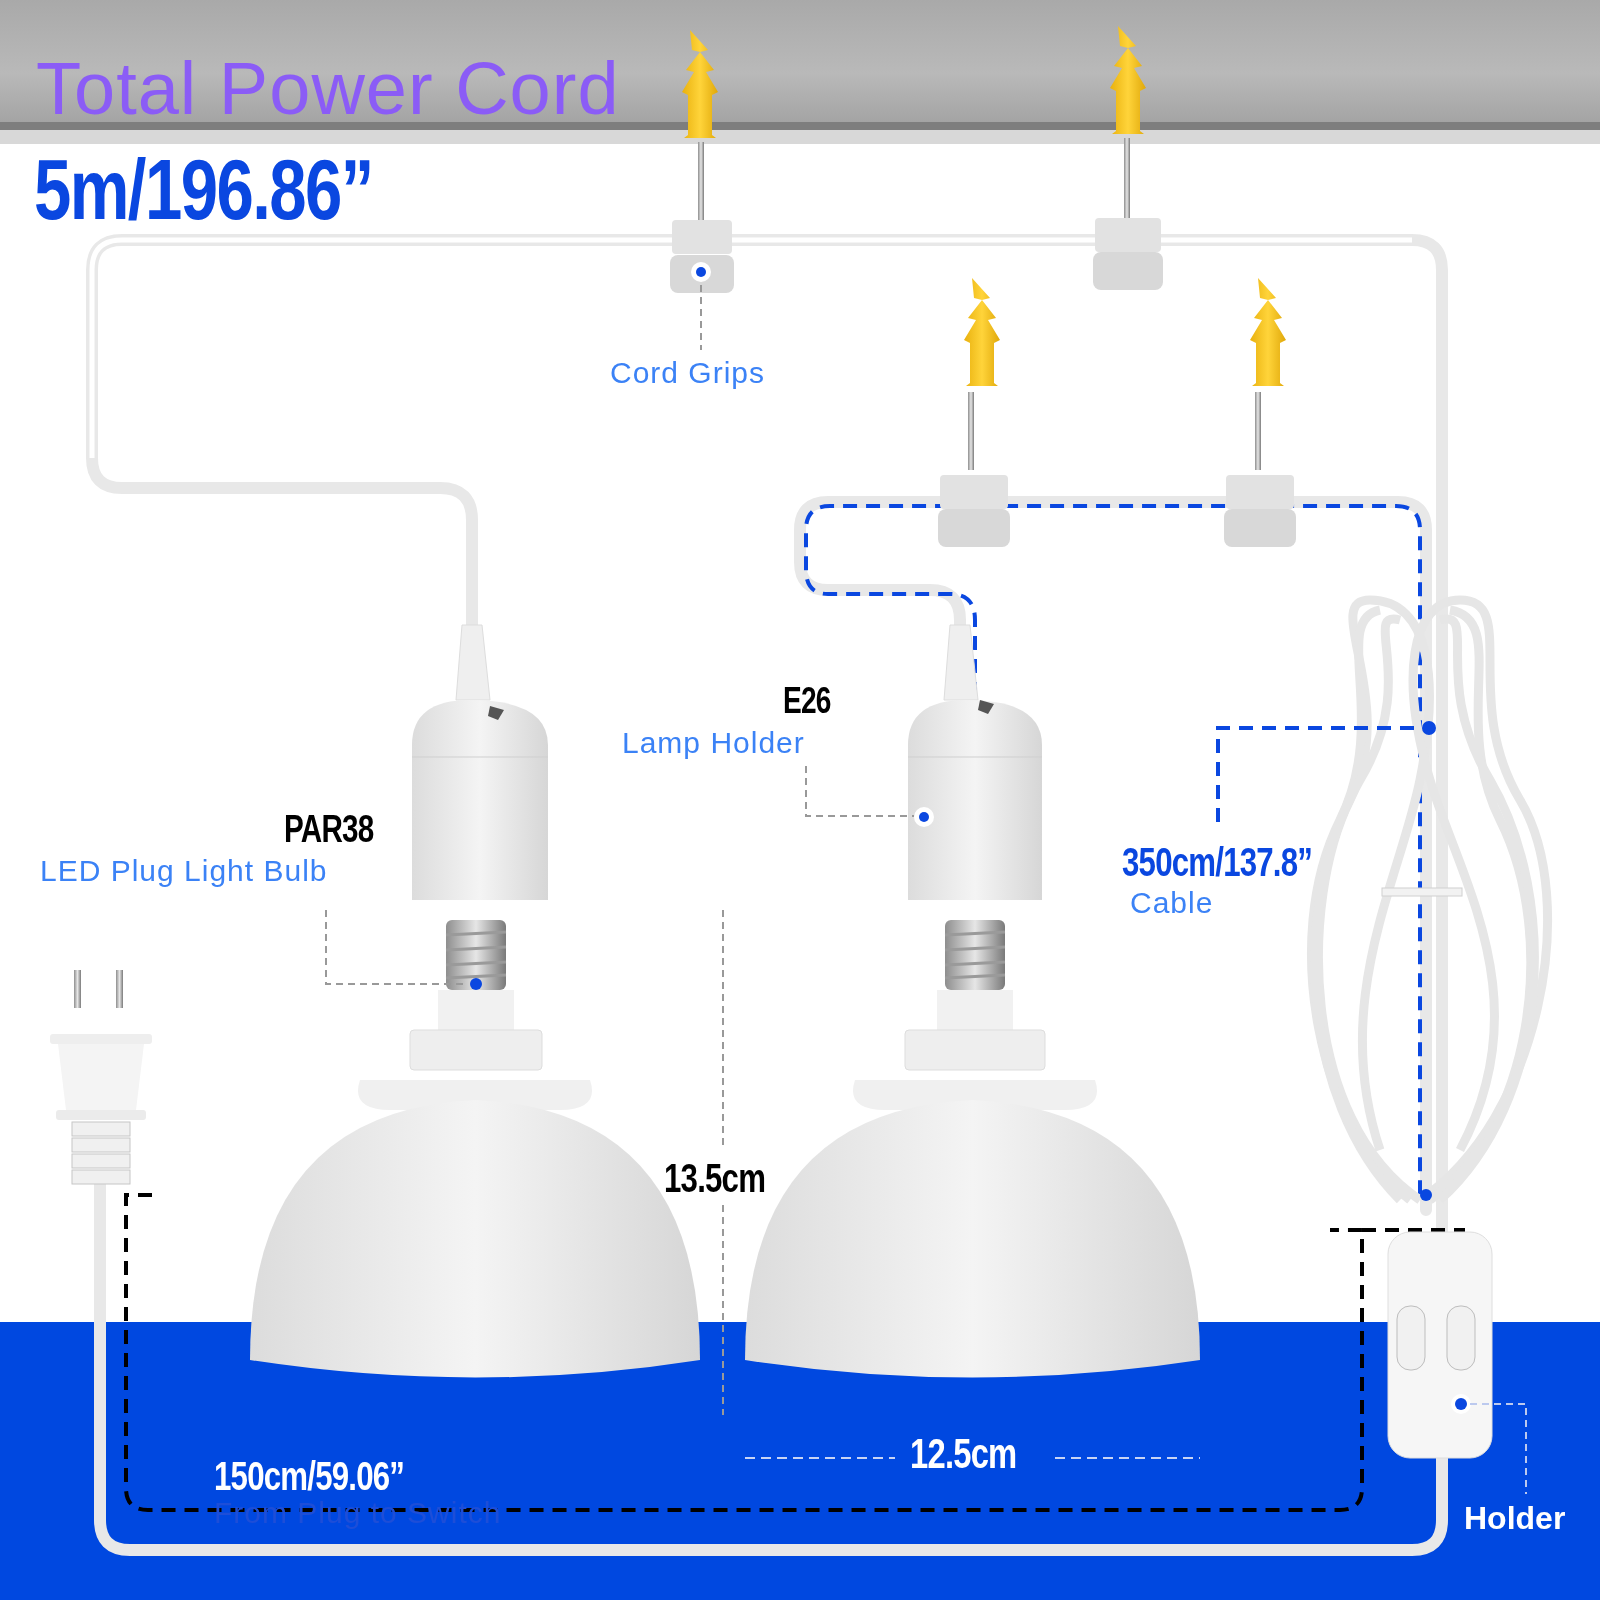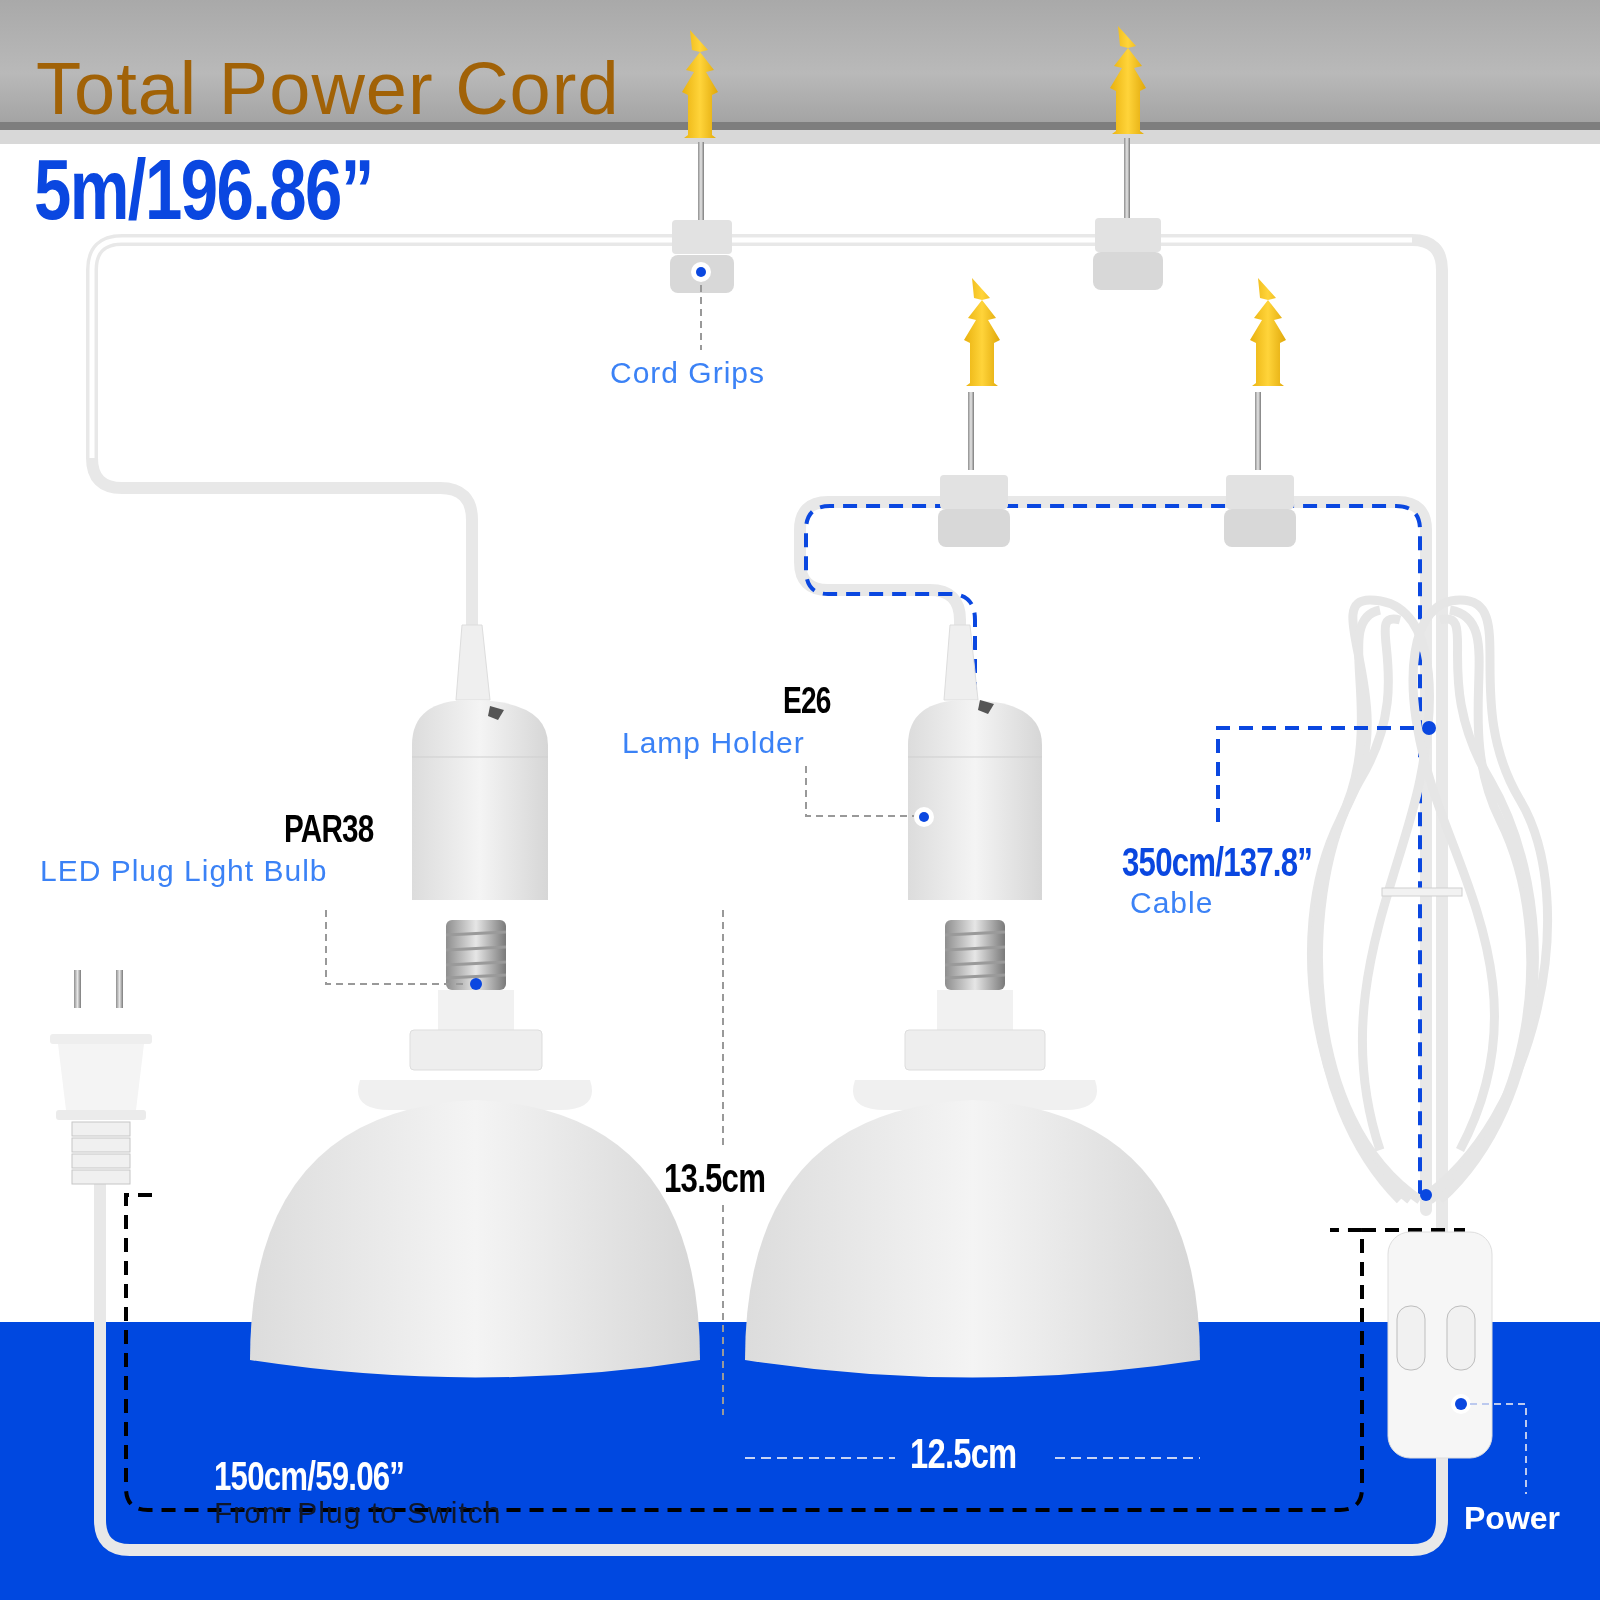--- a/index.html
+++ b/index.html
@@ -3,35 +3,35 @@
 <meta charset="utf-8">
 <style>
   html,body{margin:0;padding:0;}
   body{width:1600px;height:1600px;position:relative;overflow:hidden;background:#ffffff;font-family:"Liberation Sans",sans-serif;}
   .ceiling{position:absolute;left:0;top:0;width:1600px;height:122px;background:linear-gradient(180deg,#a9a9a9,#b9b9b9 60%,#a4a4a4);}
   .ceiling-edge{position:absolute;left:0;top:122px;width:1600px;height:8px;background:#7e7e7e;}
   .ceiling-under{position:absolute;left:0;top:130px;width:1600px;height:14px;background:#d8d8d8;}
   .floor{position:absolute;left:0;top:1322px;width:1600px;height:278px;background:#0048e0;}
   svg.diagram{position:absolute;left:0;top:0;}
   .t{position:absolute;white-space:nowrap;}
-  .title1{left:36px;top:46px;font-size:74px;color:#a16207;letter-spacing:1px;}
+  .title1{left:36px;top:46px;font-size:74px;color:#8b5cf6;letter-spacing:1px;}
   .title2{left:34px;top:140px;font-size:86px;font-weight:bold;color:#0a47e0;transform:scaleX(0.78);transform-origin:left top;letter-spacing:-2px;}
   .label{font-size:30px;color:#3b82f6;letter-spacing:1px;}
   .cond{font-weight:bold;transform:scaleX(0.78);letter-spacing:-1px;}
   .lbl-cordgrips{left:610px;top:356px;}
   .lbl-e26{left:783px;top:680px;font-size:36px;color:#000;transform-origin:left top;}
   .lbl-lampholder{left:622px;top:726px;}
   .lbl-par38{left:284px;top:808px;font-size:38px;color:#000;transform-origin:left top;}
   .lbl-ledbulb{left:40px;top:854px;}
   .lbl-350{left:1122px;top:840px;font-size:40px;color:#0a47e0;transform-origin:left top;}
   .lbl-cable{left:1122px;top:886px;margin-left:8px;}
   .lbl-135{left:664px;top:1156px;font-size:40px;color:#000;transform-origin:left top;}
   .lbl-125{left:910px;top:1430px;font-size:42px;color:#fff;transform-origin:left top;}
   .lbl-150{left:214px;top:1454px;font-size:40px;color:#fff;transform-origin:left top;}
-  .lbl-plug2switch{left:214px;top:1496px;color:#0f172a;}
+  .lbl-plug2switch{left:214px;top:1496px;color:#1d4ed8;}
   .lbl-switch{left:1464px;top:1500px;font-size:32px;font-weight:bold;color:#fff;}
 </style>
 </head>
 <body>
 
 <div class="ceiling"></div>
 <div class="ceiling-edge"></div>
 <div class="ceiling-under"></div>
 <div class="floor"></div>
 
@@ -196,13 +196,13 @@
 <div class="t cond lbl-e26">E26</div>
 <div class="t label lbl-lampholder">Lamp Holder</div>
 <div class="t cond lbl-par38">PAR38</div>
 <div class="t label lbl-ledbulb">LED Plug Light Bulb</div>
 <div class="t cond lbl-350">350cm/137.8”</div>
 <div class="t label lbl-cable">Cable</div>
 <div class="t cond lbl-135">13.5cm</div>
 <div class="t cond lbl-125">12.5cm</div>
 <div class="t cond lbl-150">150cm/59.06”</div>
 <div class="t label lbl-plug2switch">From Plug to Switch</div>
-<div class="t lbl-switch">Power</div>
+<div class="t lbl-switch">Holder</div>
 
 </body></html>

